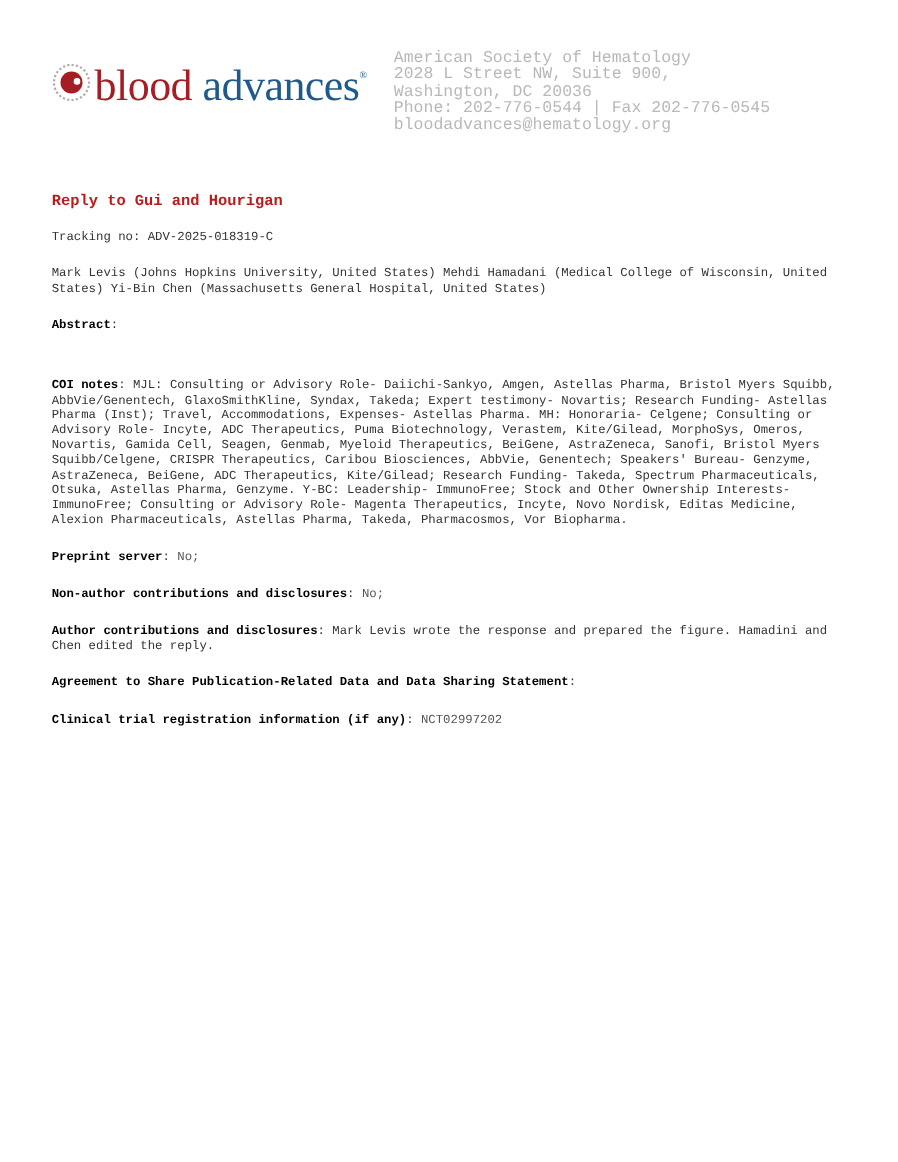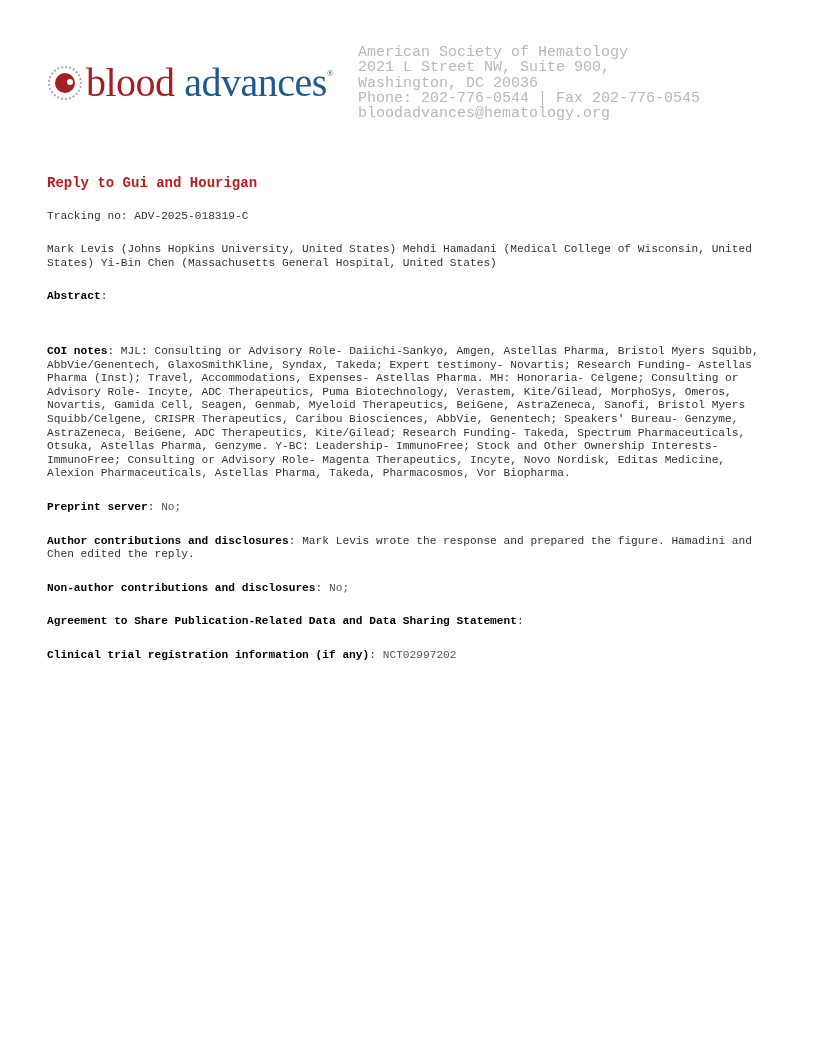--- a/index.html
+++ b/index.html
@@ -1,18 +1,18 @@
 <!DOCTYPE html>
 <html><head>
 <meta charset="utf-8">
 <style>
   html, body { margin: 0; padding: 0; background: #ffffff; }
   body { width: 816px; height: 1056px; position: relative; overflow: hidden;
          font-family: "Liberation Mono", "DejaVu Sans Mono", monospace; color: #333333; }
-  .logo { position: absolute; left: 48px; top: 58px; height: 50px; display: flex; align-items: center; }
+  .logo { position: absolute; left: 48px; top: 58px; height: 50px; display: flex; align-items: flex-start; }
   .logo-mark { width: 30px; height: 30px; border-radius: 50%; border: 2px dotted #b9a7a7;
                display: flex; align-items: center; justify-content: center; position: relative; margin-right: 4px; }
   .logo-mark .core { width: 20px; height: 20px; border-radius: 50%; background: #a41e23; position: relative; }
   .logo-mark .core::after { content: ""; position: absolute; right: 2px; top: 6px; width: 6px; height: 6px;
                border-radius: 50%; background: #fff; }
   .logo-word { font-family: "Liberation Serif", "DejaVu Serif", serif; font-size: 40px; letter-spacing: -0.5px; line-height: 1; }
   .logo-word .blood { color: #a41e23; }
   .logo-word .advances { color: #1e5a8c; }
   .logo-word sup { font-size: 9px; color: #1e5a8c; vertical-align: top; position: relative; top: 6px; }
   .address { position: absolute; left: 358px; top: 45px; font-size: 15px; line-height: 15.3px; color: #b8b8b8; }
@@ -32,41 +32,41 @@
       <div class="core"></div>
     </div>
   <div class="logo-word">
     <span class="blood">blood</span>
     <span class="advances">advances</span><sup>®</sup>
   </div>
 </div>
 
 <div class="address">
   <div>American Society of Hematology</div>
-  <div>2021 L Street NW, Suite 900,</div>
+  <div>2028 L Street NW, Suite 900,</div>
   <div>Washington, DC 20036</div>
   <div>Phone: 202-776-0544 | Fax 202-776-0545</div>
   <div>bloodadvances@hematology.org</div>
 </div>
 
 <div class="content">
   <div class="title">Reply to Gui and Hourigan</div>
 
   <p class="para">Tracking no: ADV-2025-018319-C</p>
 
   <p class="para">Mark Levis (Johns Hopkins University, United States) Mehdi Hamadani (Medical College of Wisconsin, United States) Yi-Bin Chen (Massachusetts General Hospital, United States)</p>
 
   <p class="para"><b>Abstract</b><span>:</span><span class="val"></span></p>
   <div class="gap-abstract"></div>
 
 
   <p class="para"><b>COI notes</b><span>:</span><span> MJL: Consulting or Advisory Role- Daiichi-Sankyo, Amgen, Astellas Pharma, Bristol Myers Squibb, AbbVie/Genentech, GlaxoSmithKline, Syndax, Takeda; Expert testimony- Novartis; Research Funding- Astellas Pharma (Inst); Travel, Accommodations, Expenses- Astellas Pharma. MH: Honoraria- Celgene; Consulting or Advisory Role- Incyte, ADC Therapeutics, Puma Biotechnology, Verastem, Kite/Gilead, MorphoSys, Omeros, Novartis, Gamida Cell, Seagen, Genmab, Myeloid Therapeutics, BeiGene, AstraZeneca, Sanofi, Bristol Myers Squibb/Celgene, CRISPR Therapeutics, Caribou Biosciences, AbbVie, Genentech; Speakers' Bureau- Genzyme, AstraZeneca, BeiGene, ADC Therapeutics, Kite/Gilead; Research Funding- Takeda, Spectrum Pharmaceuticals, Otsuka, Astellas Pharma, Genzyme. Y-BC: Leadership- ImmunoFree; Stock and Other Ownership Interests- ImmunoFree; Consulting or Advisory Role- Magenta Therapeutics, Incyte, Novo Nordisk, Editas Medicine, Alexion Pharmaceuticals, Astellas Pharma, Takeda, Pharmacosmos, Vor Biopharma.</span></p>
 
   <p class="para"><b>Preprint server</b><span>:</span><span class="val"> No;</span></p>
 
+  <p class="para"><b>Non-author contributions and disclosures</b><span>:</span><span class="val"> No;</span></p>
+
   <p class="para"><b>Author contributions and disclosures</b><span>:</span><span> Mark Levis wrote the response and prepared the figure. Hamadini and Chen edited the reply.</span></p>
-
-  <p class="para"><b>Non-author contributions and disclosures</b><span>:</span><span class="val"> No;</span></p>
 
   <p class="para"><b>Agreement to Share Publication-Related Data and Data Sharing Statement</b><span>:</span><span class="val"></span></p>
 
   <p class="para"><b>Clinical trial registration information (if any)</b><span>:</span><span class="val"> NCT02997202</span></p>
 </div>
 
 </body></html>

